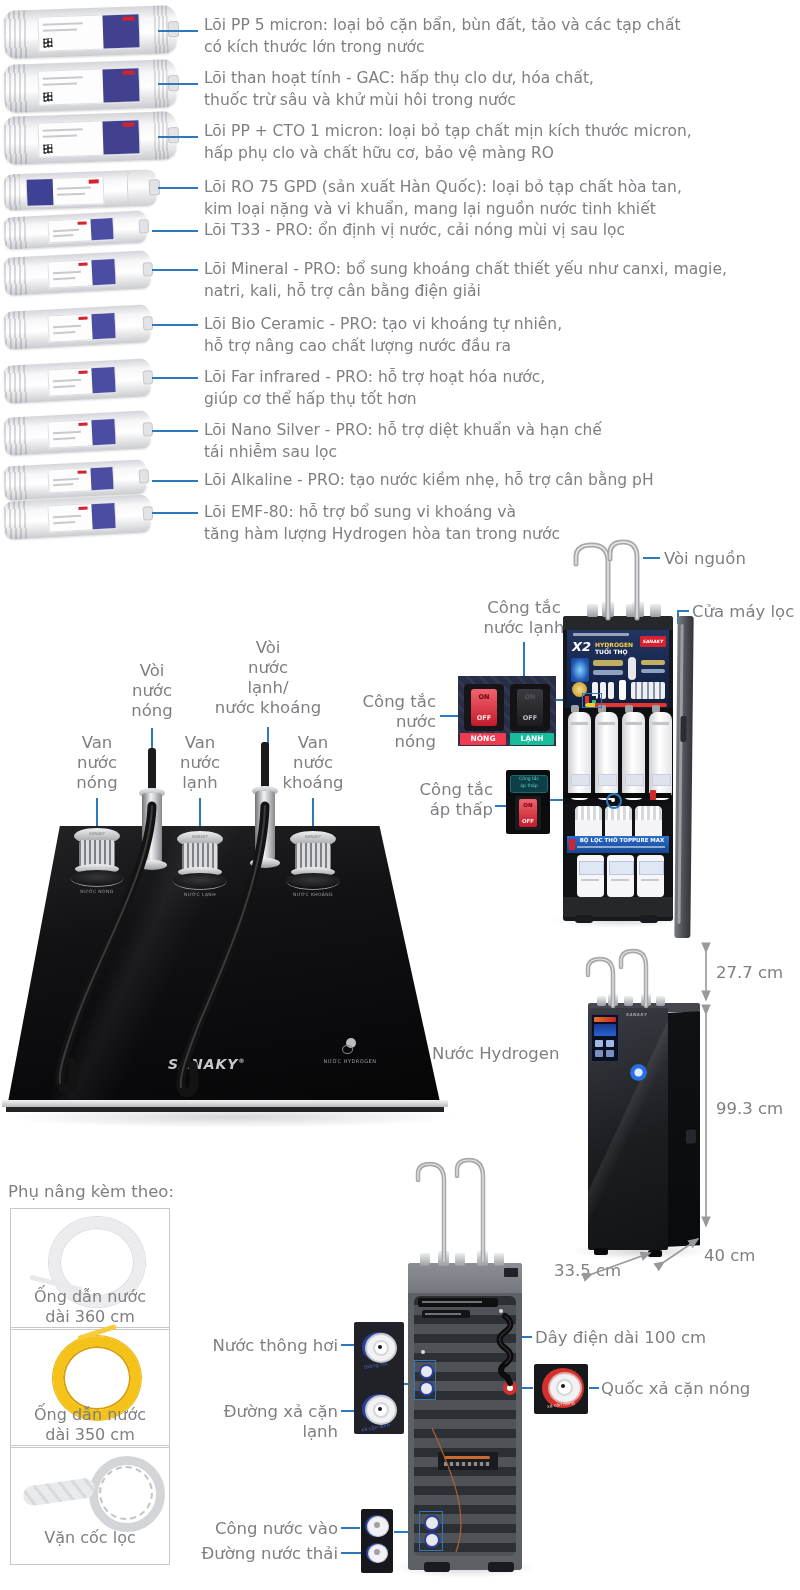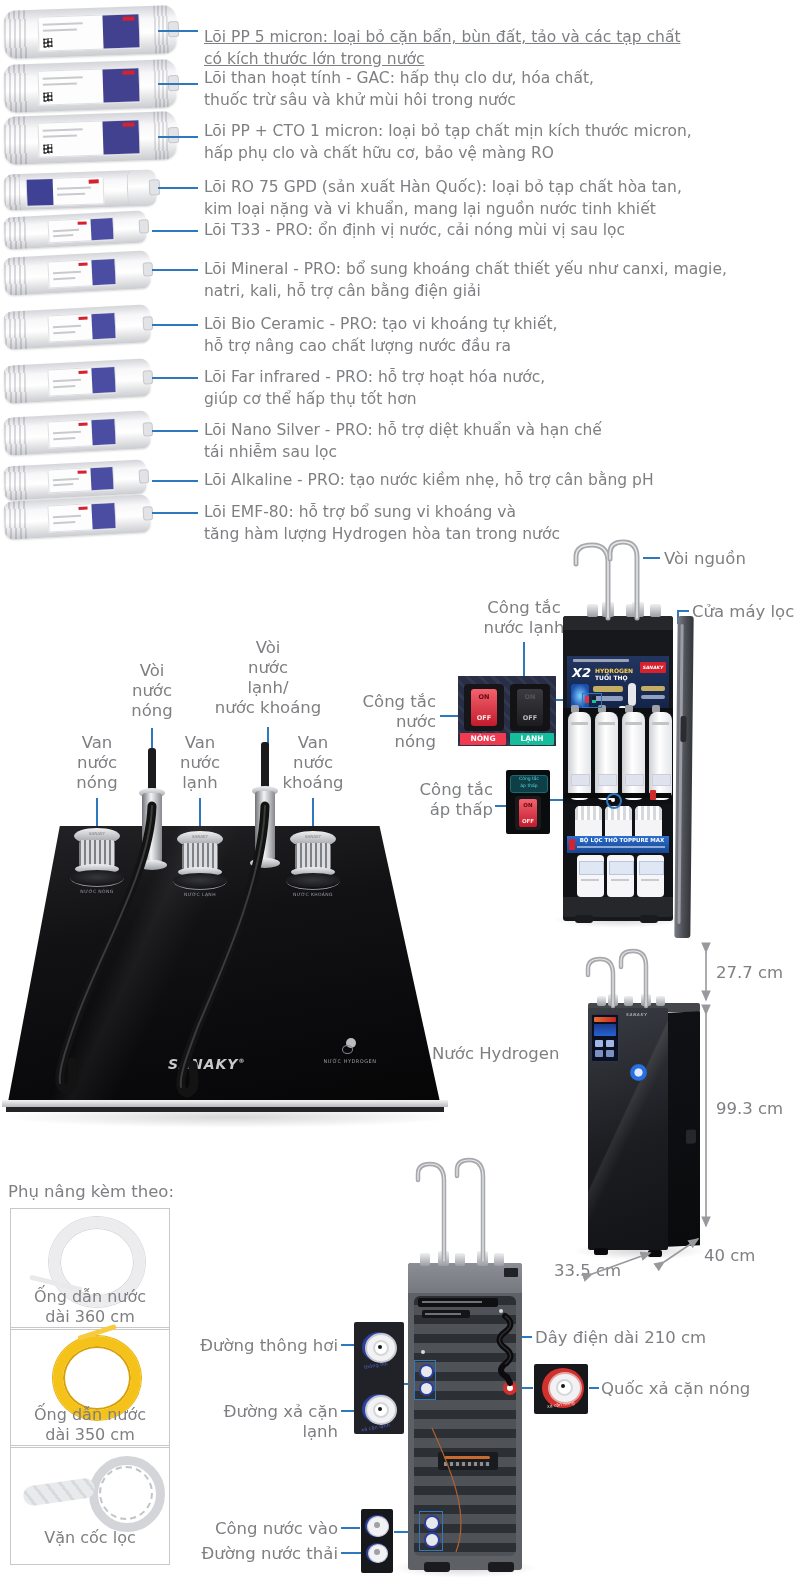--- a/index.html
+++ b/index.html
@@ -51,21 +51,21 @@
         <div class="cblue" style="width:36px;"></div>
         <div class="cred" style="right:4px;top:2px;"></div>
         <div class="cline" style="top:6px;width:40px;"></div>
           <div class="cline" style="top:12px;width:34px;"></div>
         <div class="cqr"></div>
       </div>
       <div class="cribsr"></div>
         <div class="cnub"></div>
     </div>
     <div class="lead" style="left:158px;top:30px;width:40px;"></div>
-    <div class="flabel" style="top:26px;text-decoration:underline;">Lõi PP 5 micron: loại bỏ cặn bẩn, bùn đất, tảo và các tạp chất
+    <div class="flabel" style="top:14px;">Lõi PP 5 micron: loại bỏ cặn bẩn, bùn đất, tảo và các tạp chất
 có kích thước lớn trong nước</div>
 
     <div class="cart" style="top:62px;width:172px;height:48px;transform:rotate(-2deg);">
       <div class="cbody"></div>
         <div class="cribs"></div>
       <div class="clabel" style="left:34px;top:7px;width:100px;height:33px;">
         <div class="cblue" style="width:36px;"></div>
         <div class="cred" style="right:4px;top:2px;"></div>
         <div class="cline" style="top:6px;width:40px;"></div>
           <div class="cline" style="top:12px;width:34px;"></div>
@@ -145,21 +145,21 @@
         <div class="cribs" style="width:22px;border-radius:9px 0 0 9px;"></div>
       <div class="clabel" style="left:44px;top:6px;width:66px;height:25px;">
         <div class="cblue" style="width:23px;background:#4a4da1;"></div>
         <div class="cred" style="right:27px;top:2px;width:9px;height:3px;"></div>
         <div class="cline" style="top:10px;width:28px;"></div>
           <div class="cline" style="top:16px;width:22px;"></div>
       </div>
       <div class="cnub" style="width:8px;height:12px;"></div>
     </div>
     <div class="lead" style="left:152px;top:324px;width:46px;"></div>
-    <div class="flabel" style="top:313px;">Lõi Bio Ceramic - PRO: tạo vi khoáng tự khiết,
+    <div class="flabel" style="top:313px;">Lõi Bio Ceramic - PRO: tạo vi khoáng tự nhiên,
 hỗ trợ nâng cao chất lượng nước đầu ra</div>
 
     <div class="cart" style="top:362px;width:146px;height:38px;transform:rotate(-3deg);">
       <div class="cbody" style="border-radius:9px;"></div>
         <div class="cribs" style="width:22px;border-radius:9px 0 0 9px;"></div>
       <div class="clabel" style="left:44px;top:6px;width:66px;height:25px;">
         <div class="cblue" style="width:23px;background:#4a4da1;"></div>
         <div class="cred" style="right:27px;top:2px;width:9px;height:3px;"></div>
         <div class="cline" style="top:10px;width:28px;"></div>
           <div class="cline" style="top:16px;width:22px;"></div>
@@ -304,21 +304,21 @@
     <div class="shadow" style="left:552px;top:912px;width:135px;height:16px;"></div>
     <div class="abs z1" style="left:563px;top:616px;width:110px;height:305px;background:#17181b;border-radius:3px;"></div>
     <div class="abs z1" style="left:563px;top:616px;width:110px;height:14px;background:#26272b;border-radius:3px 3px 0 0;"></div>
 
     <div class="abs z1 silverE" style="left:587px;top:604px;width:11px;height:13px;border-radius:2px;"></div>
     <div class="abs z1 silverE" style="left:602px;top:602px;width:12px;height:15px;border-radius:2px;"></div>
     <div class="abs z1 silverE" style="left:626px;top:604px;width:11px;height:13px;border-radius:2px;"></div>
     <div class="abs z1 silverE" style="left:632px;top:602px;width:12px;height:15px;border-radius:2px;"></div>
     <div class="abs z1 silverE" style="left:650px;top:604px;width:11px;height:13px;border-radius:2px;"></div>
 
-    <div class="abs z1" style="left:567px;top:656px;width:102px;height:78px;background:linear-gradient(180deg,#223560,#142348 70%,#101d3c);">
+    <div class="abs z1" style="left:567px;top:630px;width:102px;height:78px;background:linear-gradient(180deg,#223560,#142348 70%,#101d3c);">
       <div class="abs" style="left:6px;top:3px;width:56px;height:2.5px;background:rgba(255,255,255,.55);border-radius:1px;"></div>
       <div class="abs" style="left:5px;top:9px;font-size:13px;font-weight:bold;font-style:italic;color:#fff;">X2</div>
       <div class="abs" style="left:28px;top:11px;font-size:6px;font-weight:bold;color:#ffd24a;">HYDROGEN</div>
       <div class="abs" style="left:28px;top:18px;font-size:6px;font-weight:bold;color:#ffffff;">TUỔI THỌ</div>
       <div class="abs" style="right:3px;top:6px;width:26px;height:11px;background:#d6212e;border-radius:1px;text-align:center;font-size:4.5px;font-weight:bold;font-style:italic;color:#fff;line-height:11px;">SANAKY</div>
       <div class="abs" style="left:4px;top:28px;width:18px;height:24px;background:radial-gradient(ellipse,#7fd1ff,#1b4fae 70%);border-radius:3px;"></div>
       <div class="abs" style="left:26px;top:30px;width:30px;height:6px;background:#c4ad62;border-radius:2px;"></div>
       <div class="abs" style="left:26px;top:40px;width:30px;height:5px;background:#8fa0c0;border-radius:2px;"></div>
       <div class="abs" style="left:61px;top:27px;width:8px;height:23px;background:#e8e8ec;border-radius:4px;"></div>
       <div class="abs" style="left:74px;top:30px;width:24px;height:5px;background:#c4ad62;border-radius:2px;"></div>
@@ -567,26 +567,26 @@
 
     <div class="abs z10" style="left:361px;top:1509px;width:32px;height:64px;background:#17181c;border-radius:2px;">
       <div class="abs" style="left:4px;top:6px;width:24px;height:22px;border-radius:50%;background:#2b3f9e;"></div>
       <div class="abs" style="left:6px;top:7px;width:20px;height:19px;border-radius:50%;background:#f2f2f4;border:1.5px solid #c9cacd;"></div>
       <div class="abs" style="left:13px;top:13px;width:6px;height:6px;border-radius:50%;background:#9fa1a5;"></div>
       <div class="abs" style="left:5px;top:34px;width:22px;height:20px;border-radius:50%;background:#2b3f9e;"></div>
       <div class="abs" style="left:7px;top:35px;width:18px;height:17px;border-radius:50%;background:#f2f2f4;border:1.5px solid #c9cacd;"></div>
       <div class="abs" style="left:13px;top:40px;width:6px;height:6px;border-radius:50%;background:#9fa1a5;"></div>
     </div>
 
-    <div class="lbl rgt" style="left:200px;top:1336px;width:138px;">Đường thông hơi</div>
+    <div class="lbl rgt" style="left:200px;top:1336px;width:138px;">Nước thông hơi</div>
     <div class="lead" style="left:341px;top:1344px;width:18px;"></div>
     <div class="lbl rgt" style="left:185px;top:1402px;width:153px;">Đường xả cặn lạnh</div>
     <div class="lead" style="left:341px;top:1410px;width:16px;"></div>
     <div class="lead" style="left:402px;top:1383px;width:12px;"></div>
-    <div class="lbl" style="left:535px;top:1328px;">Dây điện dài 210 cm</div>
+    <div class="lbl" style="left:535px;top:1328px;">Dây điện dài 100 cm</div>
     <div class="lead" style="left:505px;top:1336px;width:27px;"></div>
     <div class="lbl" style="left:601px;top:1379px;">Quốc xả cặn nóng</div>
     <div class="lead" style="left:519px;top:1387px;width:14px;"></div>
     <div class="lead" style="left:589px;top:1387px;width:10px;"></div>
     <div class="lbl rgt" style="left:205px;top:1519px;width:133px;">Công nước vào</div>
     <div class="lead" style="left:341px;top:1527px;width:19px;"></div>
     <div class="lead" style="left:394px;top:1531px;width:24px;"></div>
     <div class="lbl rgt" style="left:195px;top:1544px;width:143px;">Đường nước thải</div>
     <div class="lead" style="left:341px;top:1552px;width:28px;"></div>
   </div>

